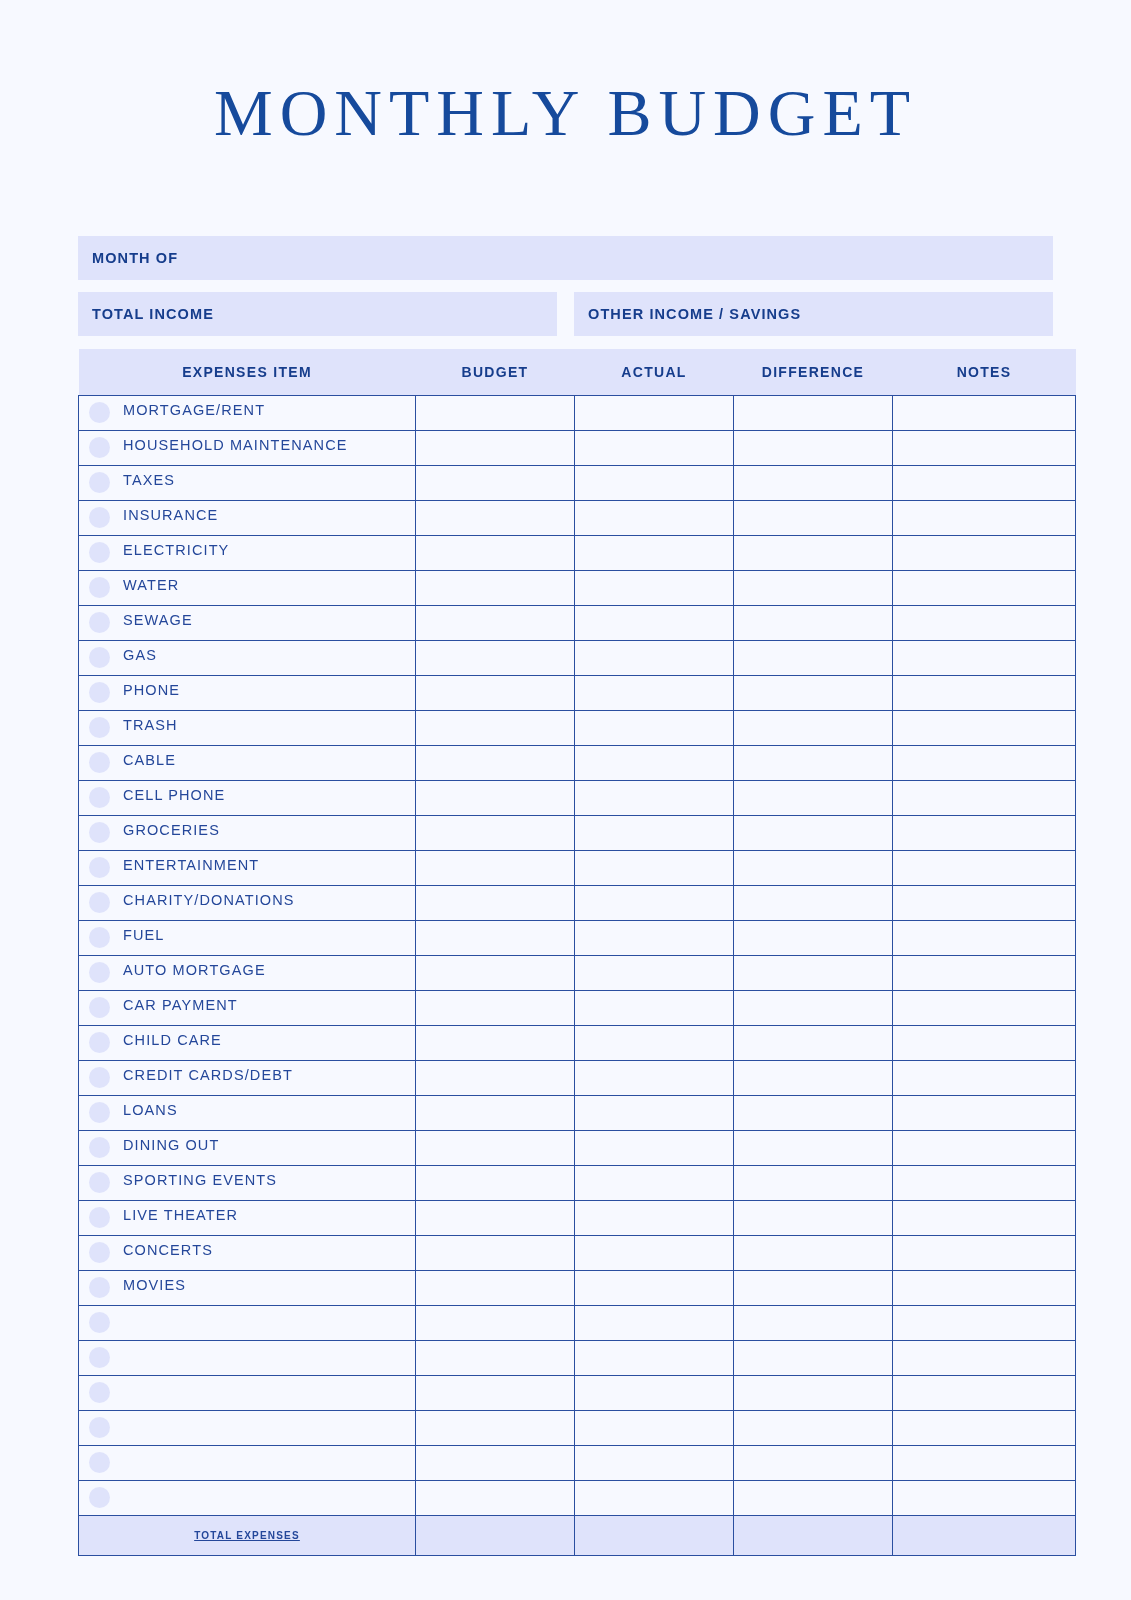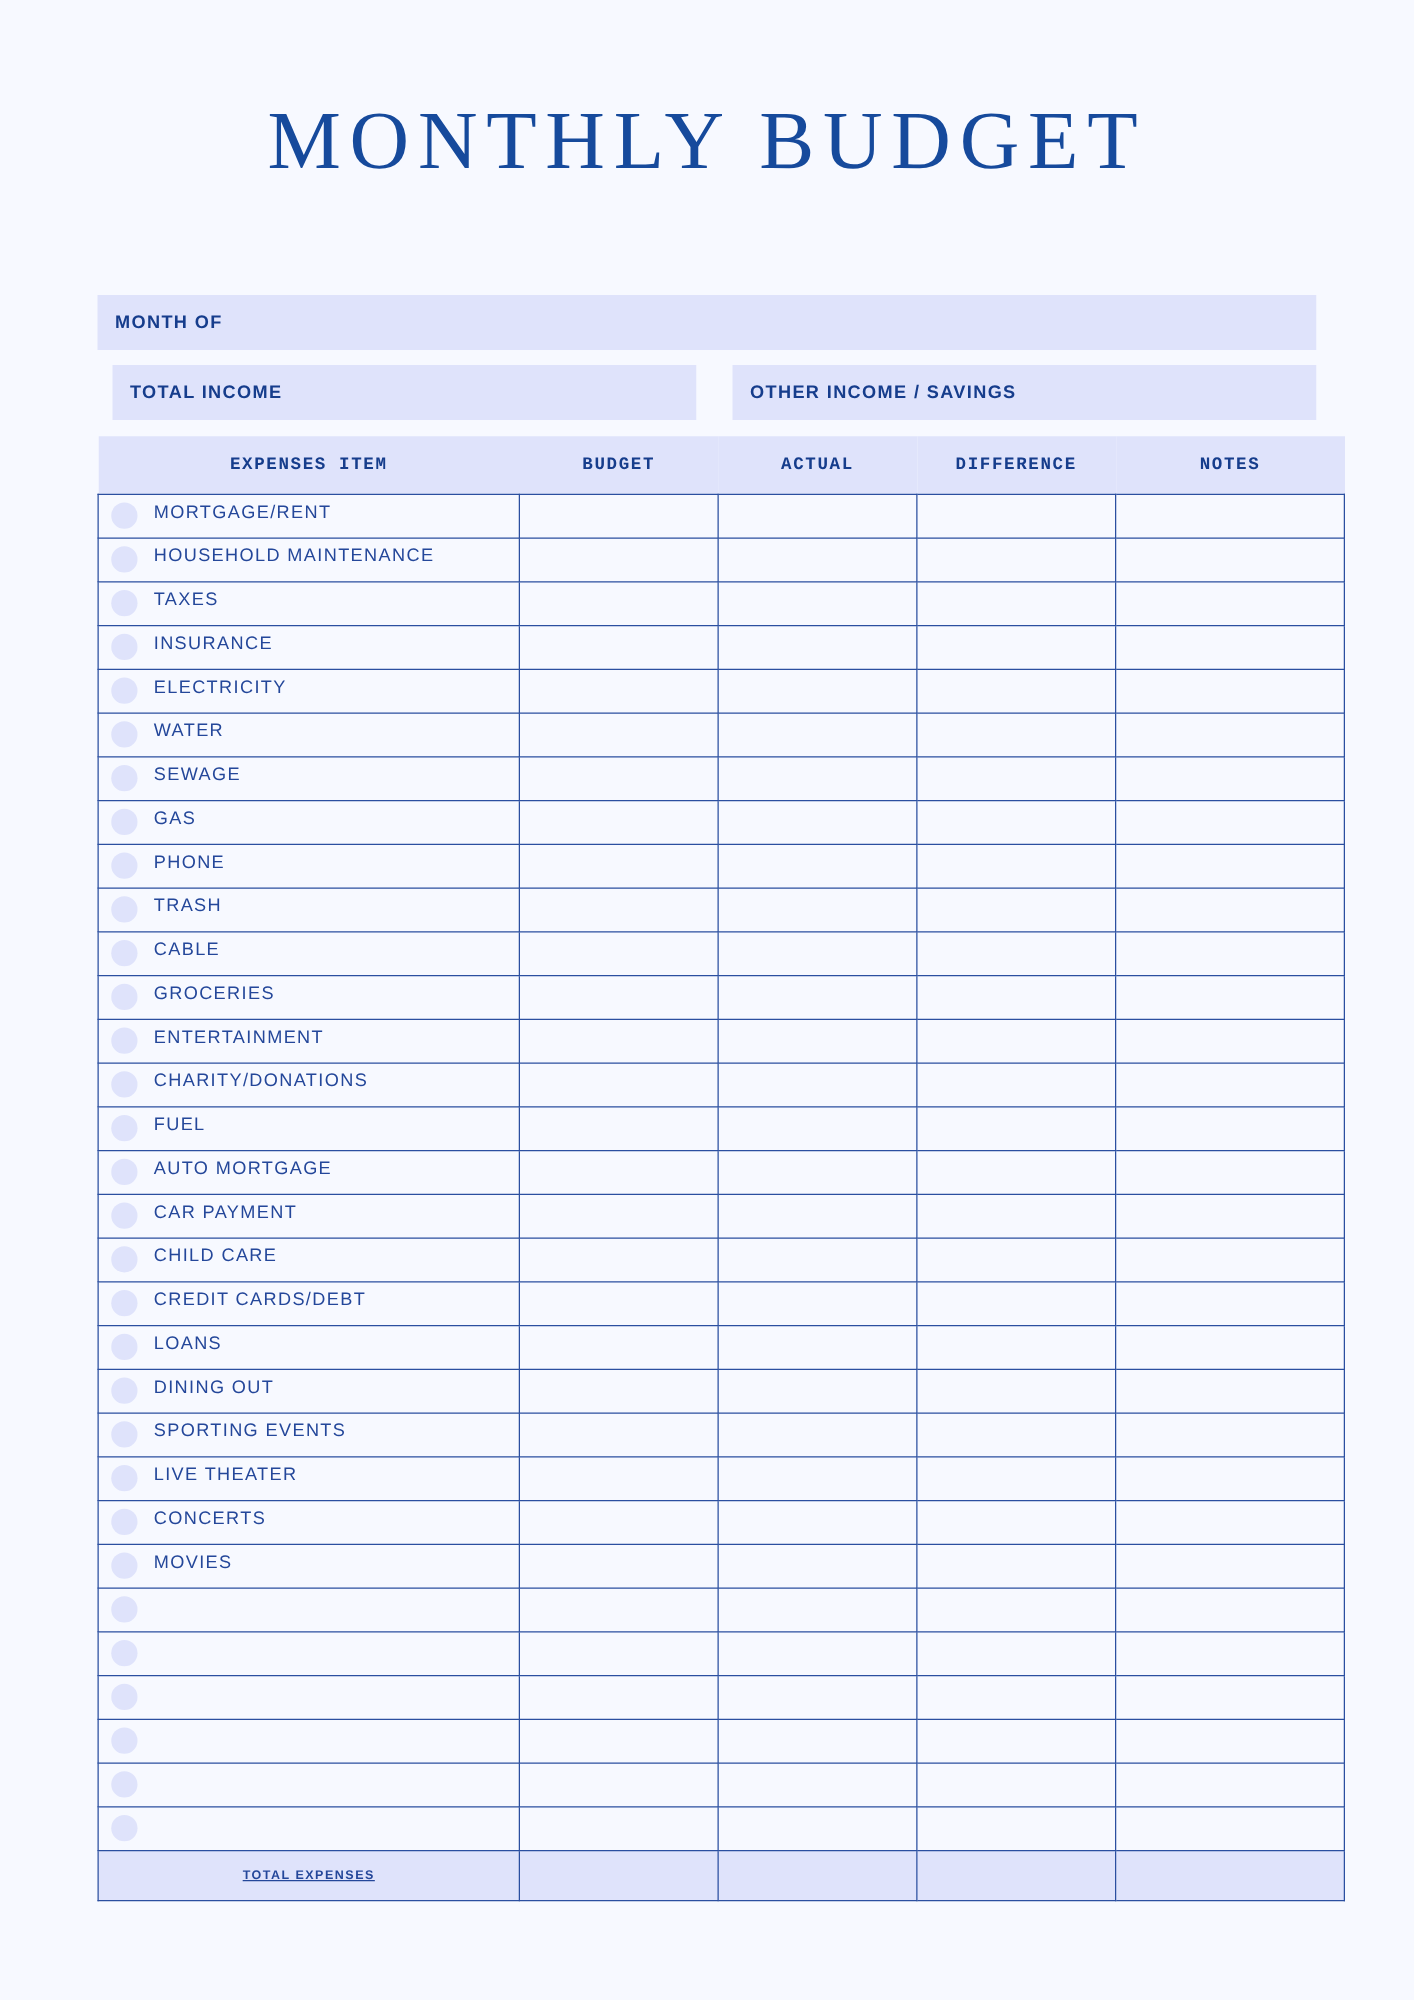--- a/index.html
+++ b/index.html
@@ -48,38 +48,37 @@
     font-size: 14.5px;
     font-weight: bold;
     letter-spacing: 1.1px;
     color: #163d8c;
   }
   .bar-row {
     display: flex;
     gap: 17px;
     margin-top: 12px;
   }
-  .bar-row .bar { flex: 1; margin-left: 12px; }
+  .bar-row .bar { flex: 1; }
 
   table.budget {
     width: 100%;
     border-collapse: collapse;
     margin-top: 13px;
     table-layout: fixed;
   }
   table.budget th {
     background: #dfe3fb;
     font-size: 14px;
     font-weight: bold;
     letter-spacing: 1.3px;
     color: #163d8c;
     height: 46px;
     text-align: center;
     border: none;
-    font-family: Liberation Mono, monospace;
   }
   table.budget th.item-head { width: 337px; }
   table.budget th.col-head { width: 159px; }
   table.budget th.notes-head { width: 183px; }
 
   table.budget td {
     height: 35px;
     border-bottom: 1px solid #2b4fa0;
     border-right: 1px solid #2b4fa0;
     padding: 0;
@@ -277,20 +276,32 @@
             </td>
             <td></td>
             <td></td>
             <td></td>
             <td></td>
           </tr>
           <tr>
             <td class="item-cell">
               <div class="item-inner">
                 <span class="dot"></span>
+                <span>CELL PHONE</span>
+              </div>
+            </td>
+            <td></td>
+            <td></td>
+            <td></td>
+            <td></td>
+          </tr>
+          <tr>
+            <td class="item-cell">
+              <div class="item-inner">
+                <span class="dot"></span>
                 <span>GROCERIES</span>
               </div>
             </td>
             <td></td>
             <td></td>
             <td></td>
             <td></td>
           </tr>
           <tr>
             <td class="item-cell">

